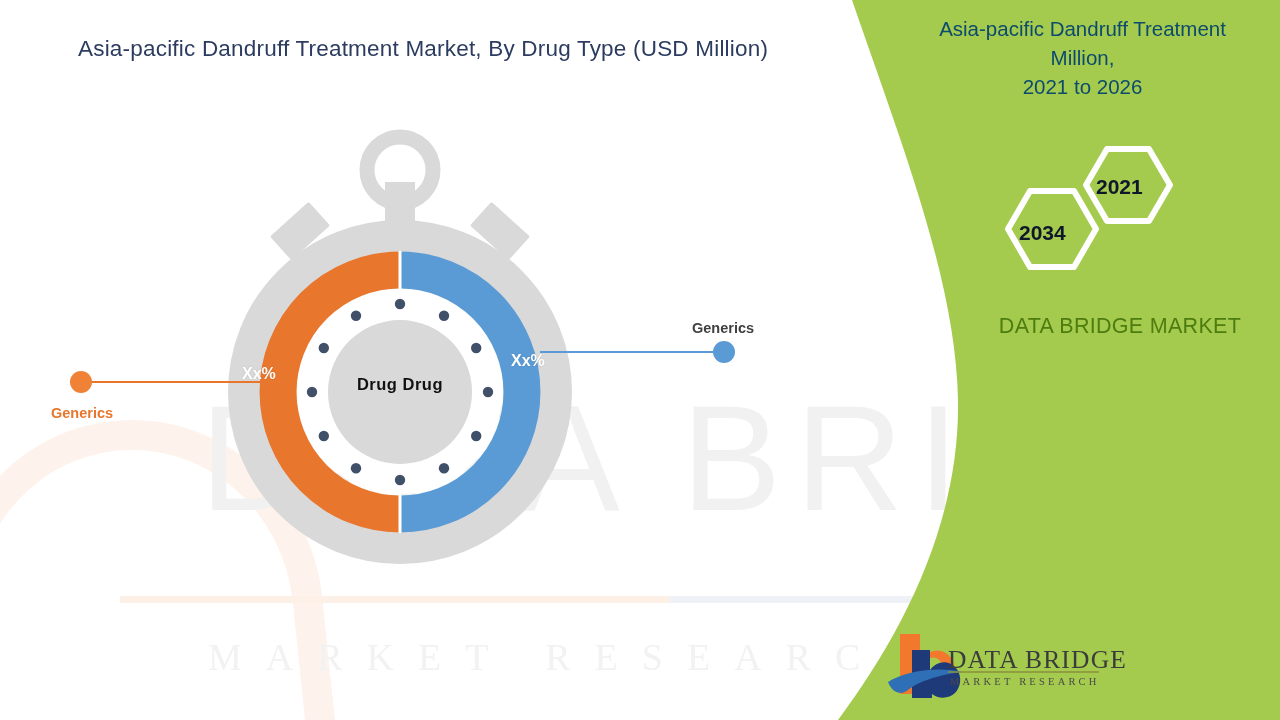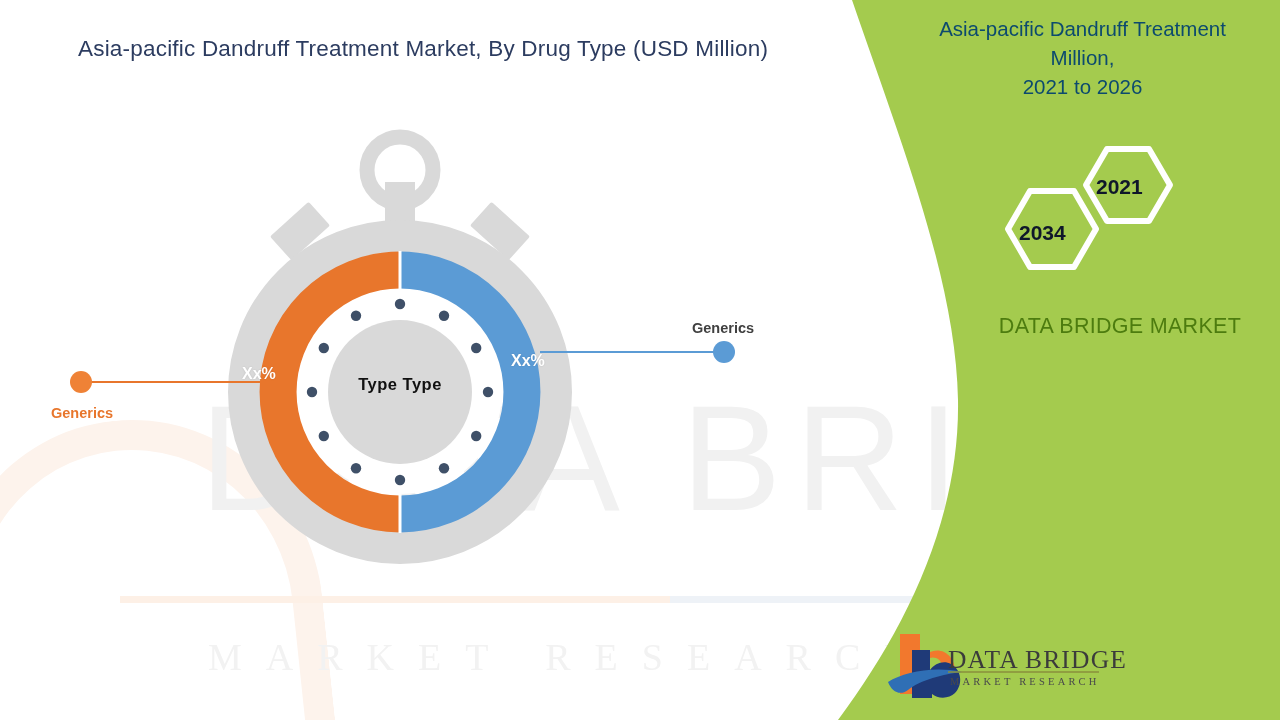--- a/index.html
+++ b/index.html
@@ -275,21 +275,21 @@
       <circle cx="123.8" cy="228.0" r="5.2"></circle>
       <circle cx="156.0" cy="195.8" r="5.2"></circle>
     </g>
 
     <circle cx="200" cy="272" r="72" fill="#d9d9d9"></circle>
 
     <line x1="200" y1="131" x2="200" y2="169" stroke="#ffffff" stroke-width="3"></line>
     <line x1="200" y1="375" x2="200" y2="413" stroke="#ffffff" stroke-width="3"></line>
   </svg>
 
-  <div class="center-label">Type  Type</div>
+  <div class="center-label">Drug  Drug</div>
   <div class="pct-left">Xx%</div>
   <div class="pct-right">Xx%</div>
 
   <div class="callout-line left"></div>
   <div class="callout-dot  left"></div>
   <div class="callout-label left">Generics</div>
 
   <div class="callout-line right"></div>
   <div class="callout-dot  right"></div>
   <div class="callout-label right">Generics</div>

